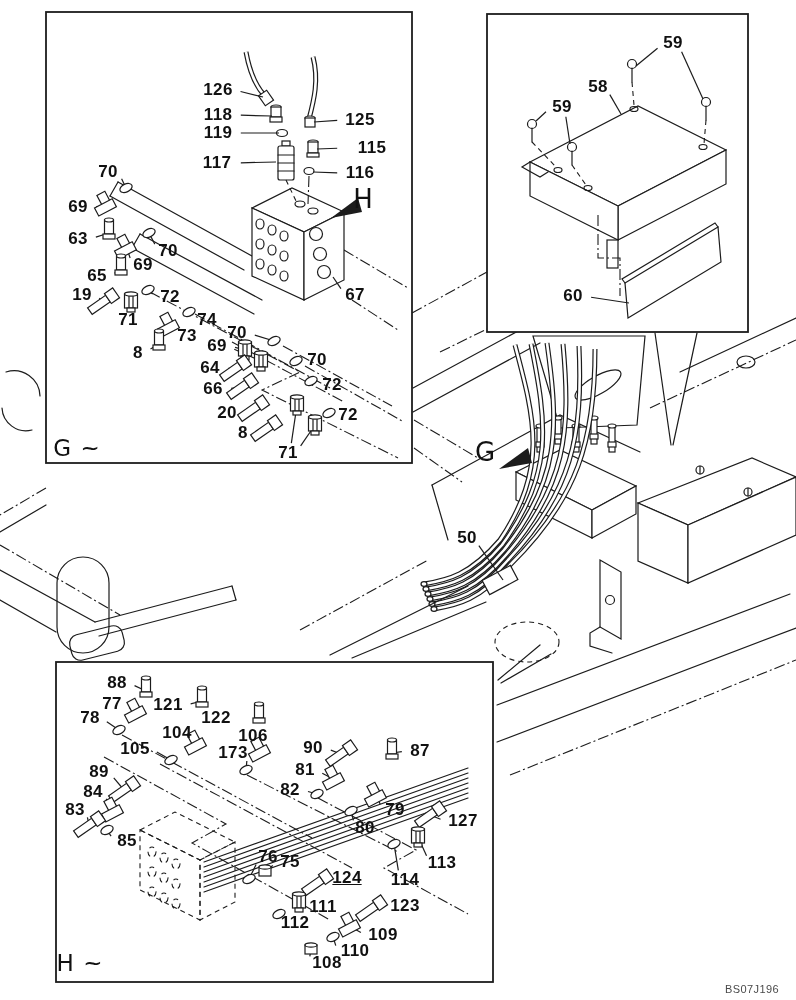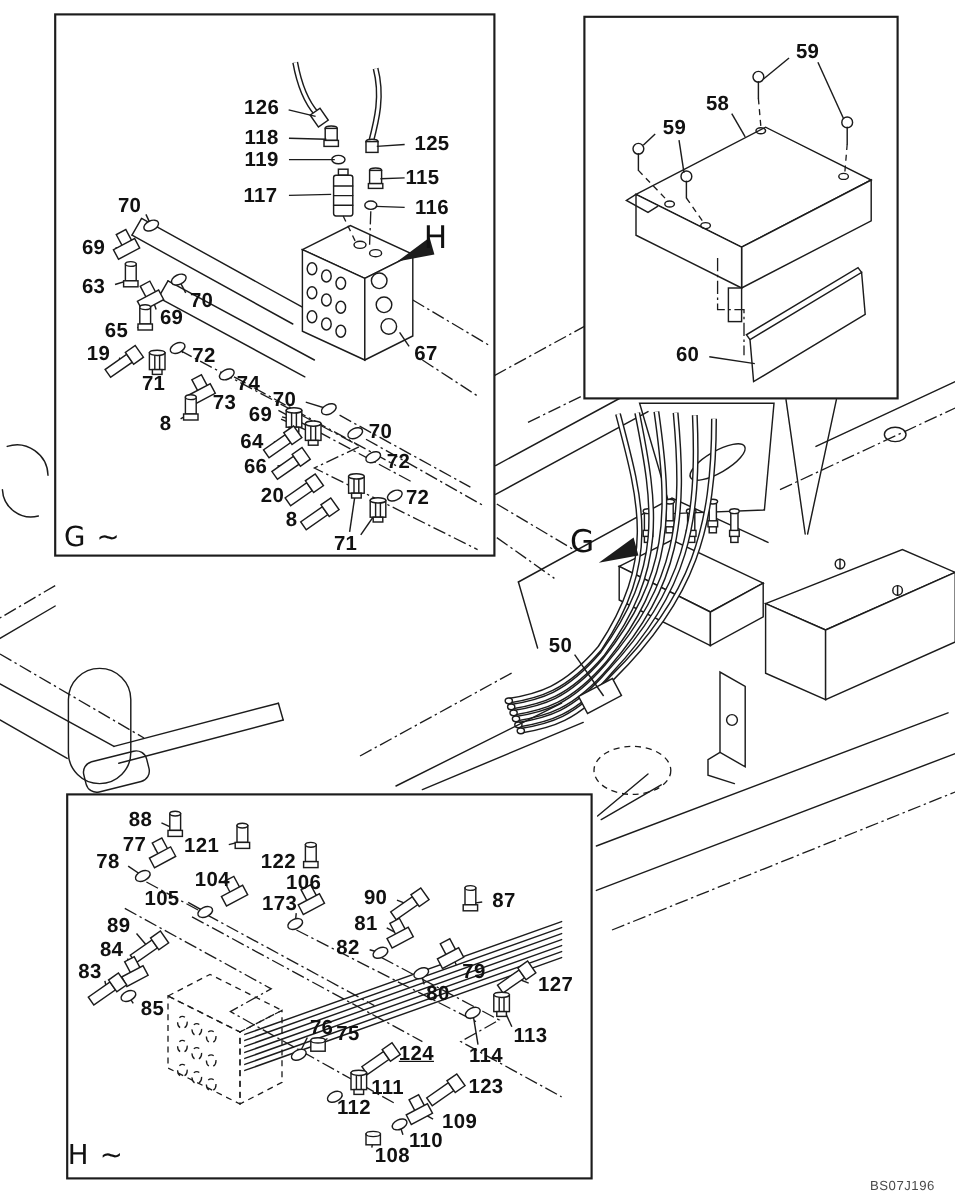--- a/index.html
+++ b/index.html
@@ -669,21 +669,21 @@
   <div class="seclabel" style="left:77px;top:448px;">G ~</div>
   <div class="seclabel" style="left:80px;top:963px;">H ~</div>
   <div class="viewletter" style="left:363px;top:199px;">H</div>
   <div class="viewletter" style="left:485px;top:452px;">G</div>
   <div class="figcode" style="left:752px;top:989px;">BS07J196</div>
 <div class="callout" style="left: 218px; top: 90px;">126</div>
       <div class="callout" style="left: 218px; top: 115px;">118</div>
       <div class="callout" style="left: 218px; top: 133px;">119</div>
       <div class="callout" style="left: 217px; top: 163px;">117</div>
       <div class="callout" style="left: 360px; top: 120px;">125</div>
-      <div class="callout" style="left: 352px; top: 148px;">115</div>
+      <div class="callout" style="left: 372px; top: 148px;">115</div>
       <div class="callout" style="left: 360px; top: 173px;">116</div>
       <div class="callout" style="left: 108px; top: 172px;">70</div>
       <div class="callout" style="left: 78px; top: 207px;">69</div>
       <div class="callout" style="left: 78px; top: 239px;">63</div>
       <div class="callout" style="left: 168px; top: 251px;">70</div>
       <div class="callout" style="left: 143px; top: 265px;">69</div>
       <div class="callout" style="left: 97px; top: 276px;">65</div>
       <div class="callout" style="left: 82px; top: 295px;">19</div>
       <div class="callout" style="left: 170px; top: 297px;">72</div>
       <div class="callout" style="left: 128px; top: 320px;">71</div>
@@ -702,21 +702,21 @@
       <div class="callout" style="left: 288px; top: 453px;">71</div>
       <div class="callout" style="left: 355px; top: 295px;">67</div>
       <div class="callout" style="left: 673px; top: 43px;">59</div>
       <div class="callout" style="left: 598px; top: 87px;">58</div>
       <div class="callout" style="left: 562px; top: 107px;">59</div>
       <div class="callout" style="left: 573px; top: 296px;">60</div>
       <div class="callout" style="left: 117px; top: 683px;">88</div>
       <div class="callout" style="left: 112px; top: 704px;">77</div>
       <div class="callout" style="left: 90px; top: 718px;">78</div>
       <div class="callout" style="left: 168px; top: 705px;">121</div>
-      <div class="callout" style="left: 232px; top: 718px;">122</div>
+      <div class="callout" style="left: 216px; top: 718px;">122</div>
       <div class="callout" style="left: 177px; top: 733px;">104</div>
       <div class="callout" style="left: 135px; top: 749px;">105</div>
       <div class="callout" style="left: 253px; top: 736px;">106</div>
       <div class="callout" style="left: 233px; top: 753px;">173</div>
       <div class="callout" style="left: 313px; top: 748px;">90</div>
       <div class="callout" style="left: 305px; top: 770px;">81</div>
       <div class="callout" style="left: 290px; top: 790px;">82</div>
       <div class="callout" style="left: 420px; top: 751px;">87</div>
       <div class="callout" style="left: 395px; top: 810px;">79</div>
       <div class="callout" style="left: 365px; top: 828px; text-align: center;">80</div>

